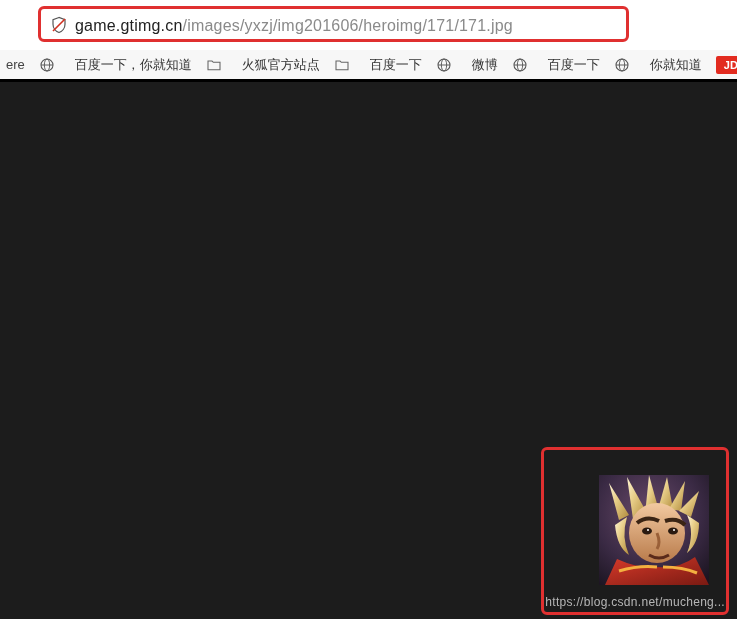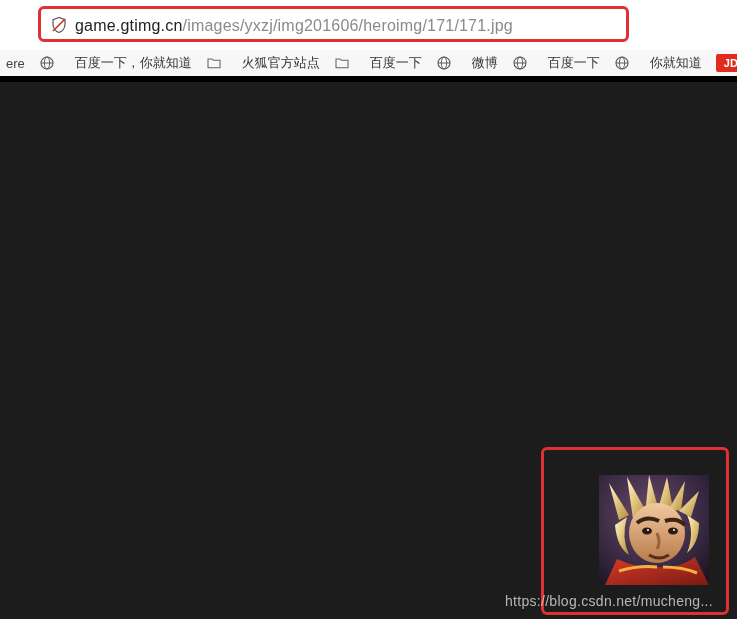--- a/index.html
+++ b/index.html
@@ -40,21 +40,21 @@
     .shield-icon svg { width: 18px; height: 18px; }
     .url-text {
       font-size: 16px;
       letter-spacing: 0.2px;
       white-space: nowrap;
     }
     .url-text .host { color: #222; }
     .url-text .path { color: #8a8a8a; }
     .bookmarks-bar {
       background: #f7f7f7;
-      border-bottom: 6px solid #000000;
+      border-bottom: 3px solid #000000;
       display: flex;
       align-items: center;
       height: 32px;
       padding: 0 6px;
       gap: 14px;
       overflow: hidden;
     }
     .truncated-left {
       color: #444;
       font-size: 13px;
@@ -110,24 +110,24 @@
       right: 28px;
       bottom: 34px;
       width: 110px;
       height: 110px;
       background: #3a2b2b;
       overflow: hidden;
     }
     .hero-avatar svg { width: 100%; height: 100%; display: block; }
     .watermark {
       position: absolute;
-      right: 24px;
+      right: 12px;
       bottom: 10px;
       color: #d0d0d0;
-      font-size: 14px;
+      font-size: 12px;
       letter-spacing: 0.3px;
       opacity: 0.85;
     }
   </style>
 </head>
 <body>
 
 <div class="address-bar-area">
   <div class="address-bar">
     <span class="shield-icon">

